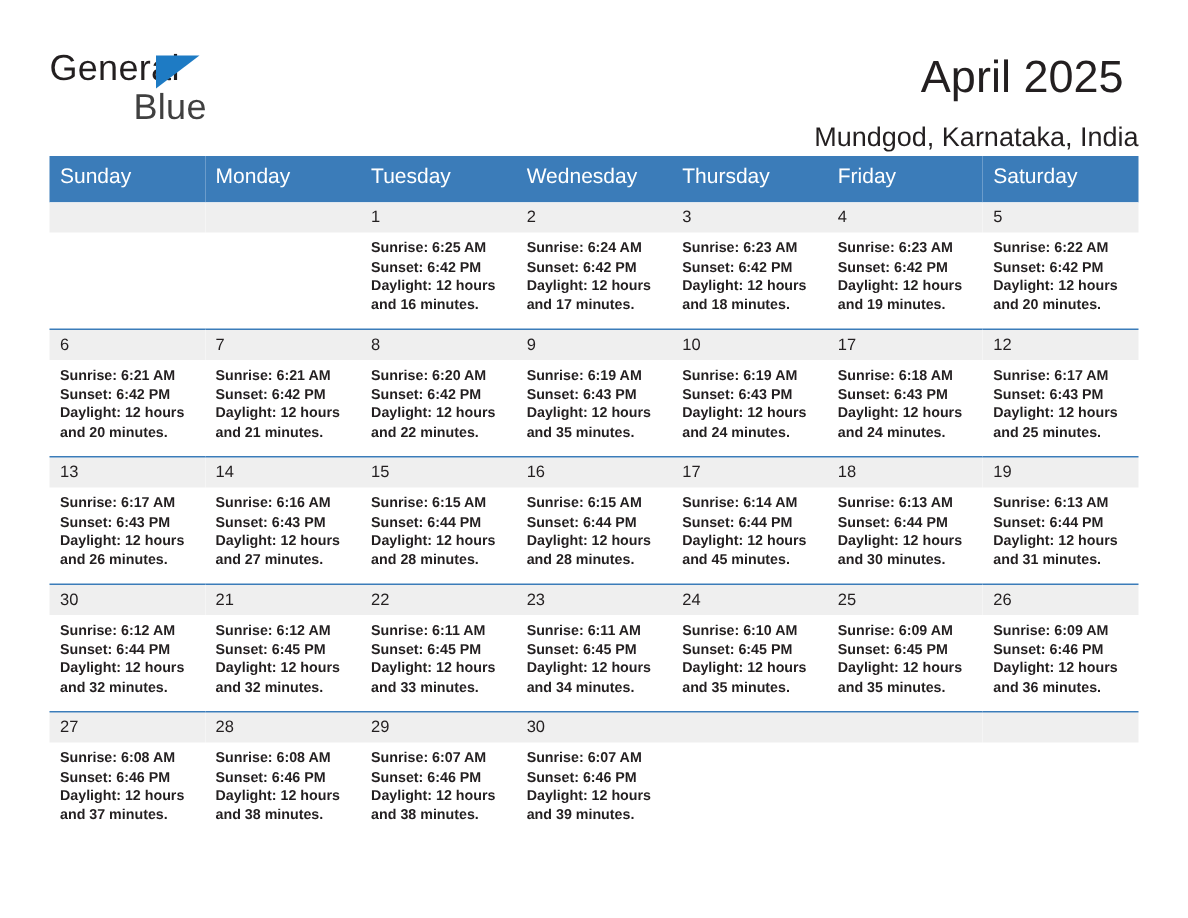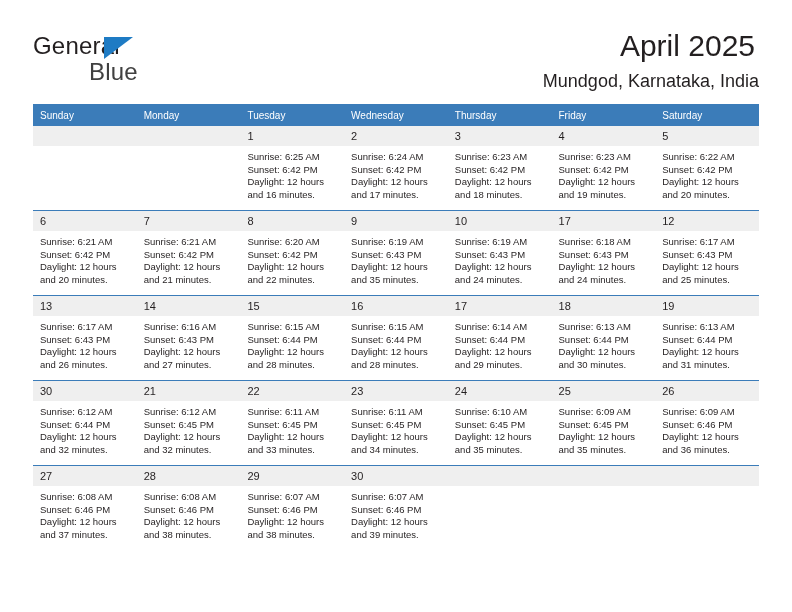--- a/index.html
+++ b/index.html
@@ -69,21 +69,21 @@
     position: absolute;
     right: 0;
     top: 0;
     text-align: right;
   }
   .cal-title {
     font-size: 30px;
     color: #231f20;
     line-height: 36px;
     font-weight: normal;
-    margin: 4px;
+    margin: 10px;
     white-space: nowrap;
   }
   .cal-subtitle {
     font-size: 18px;
     color: #231f20;
     line-height: 22px;
     margin: 6px 0 0 0;
     white-space: nowrap;
   }
 
@@ -92,24 +92,24 @@
     position: absolute;
     left: 33px;
     top: 104px;
     width: 726px;
     border-collapse: collapse;
     table-layout: fixed;
   }
   .calendar th {
     background: #3b7cb9;
     color: #ffffff;
-    font-size: 10px;
+    font-size: 14px;
     font-weight: normal;
     text-align: left;
-    padding: 5px 0 5px 7px;
+    padding: 5px 0 10px 7px;
     height: 12px;
     border: none;
   }
   .calendar td {
     vertical-align: top;
     padding: 0;
     border: none;
     border-top: 1px solid #3b7cb9;
     height: 84px;
     width: 103.7px;
@@ -127,20 +127,21 @@
     height: 12px;
   }
   td.empty .daynum {
     color: transparent;
   }
   .dayinfo {
     padding: 5px 6px 0 7px;
     font-size: 9.5px;
     line-height: 12.6px;
     color: #231f20;
+    font-weight: bold;
   }
   .dayinfo div {
     white-space: nowrap;
   }
   td.blank .dayinfo { visibility: hidden; }
   td.blank .daynum { background: #efefef; }
 </style>
 </head>
 <body>
 
@@ -343,21 +344,21 @@
             <div>Daylight: 12 hours</div>
             <div>and 28 minutes.</div>
           </div>
         </td>
         <td>
           <div class="daynum">17</div>
           <div class="dayinfo">
             <div>Sunrise: 6:14 AM</div>
             <div>Sunset: 6:44 PM</div>
             <div>Daylight: 12 hours</div>
-            <div>and 29 minutes.</div>
+            <div>and 45 minutes.</div>
           </div>
         </td>
         <td>
           <div class="daynum">18</div>
           <div class="dayinfo">
             <div>Sunrise: 6:13 AM</div>
             <div>Sunset: 6:44 PM</div>
             <div>Daylight: 12 hours</div>
             <div>and 30 minutes.</div>
           </div>

